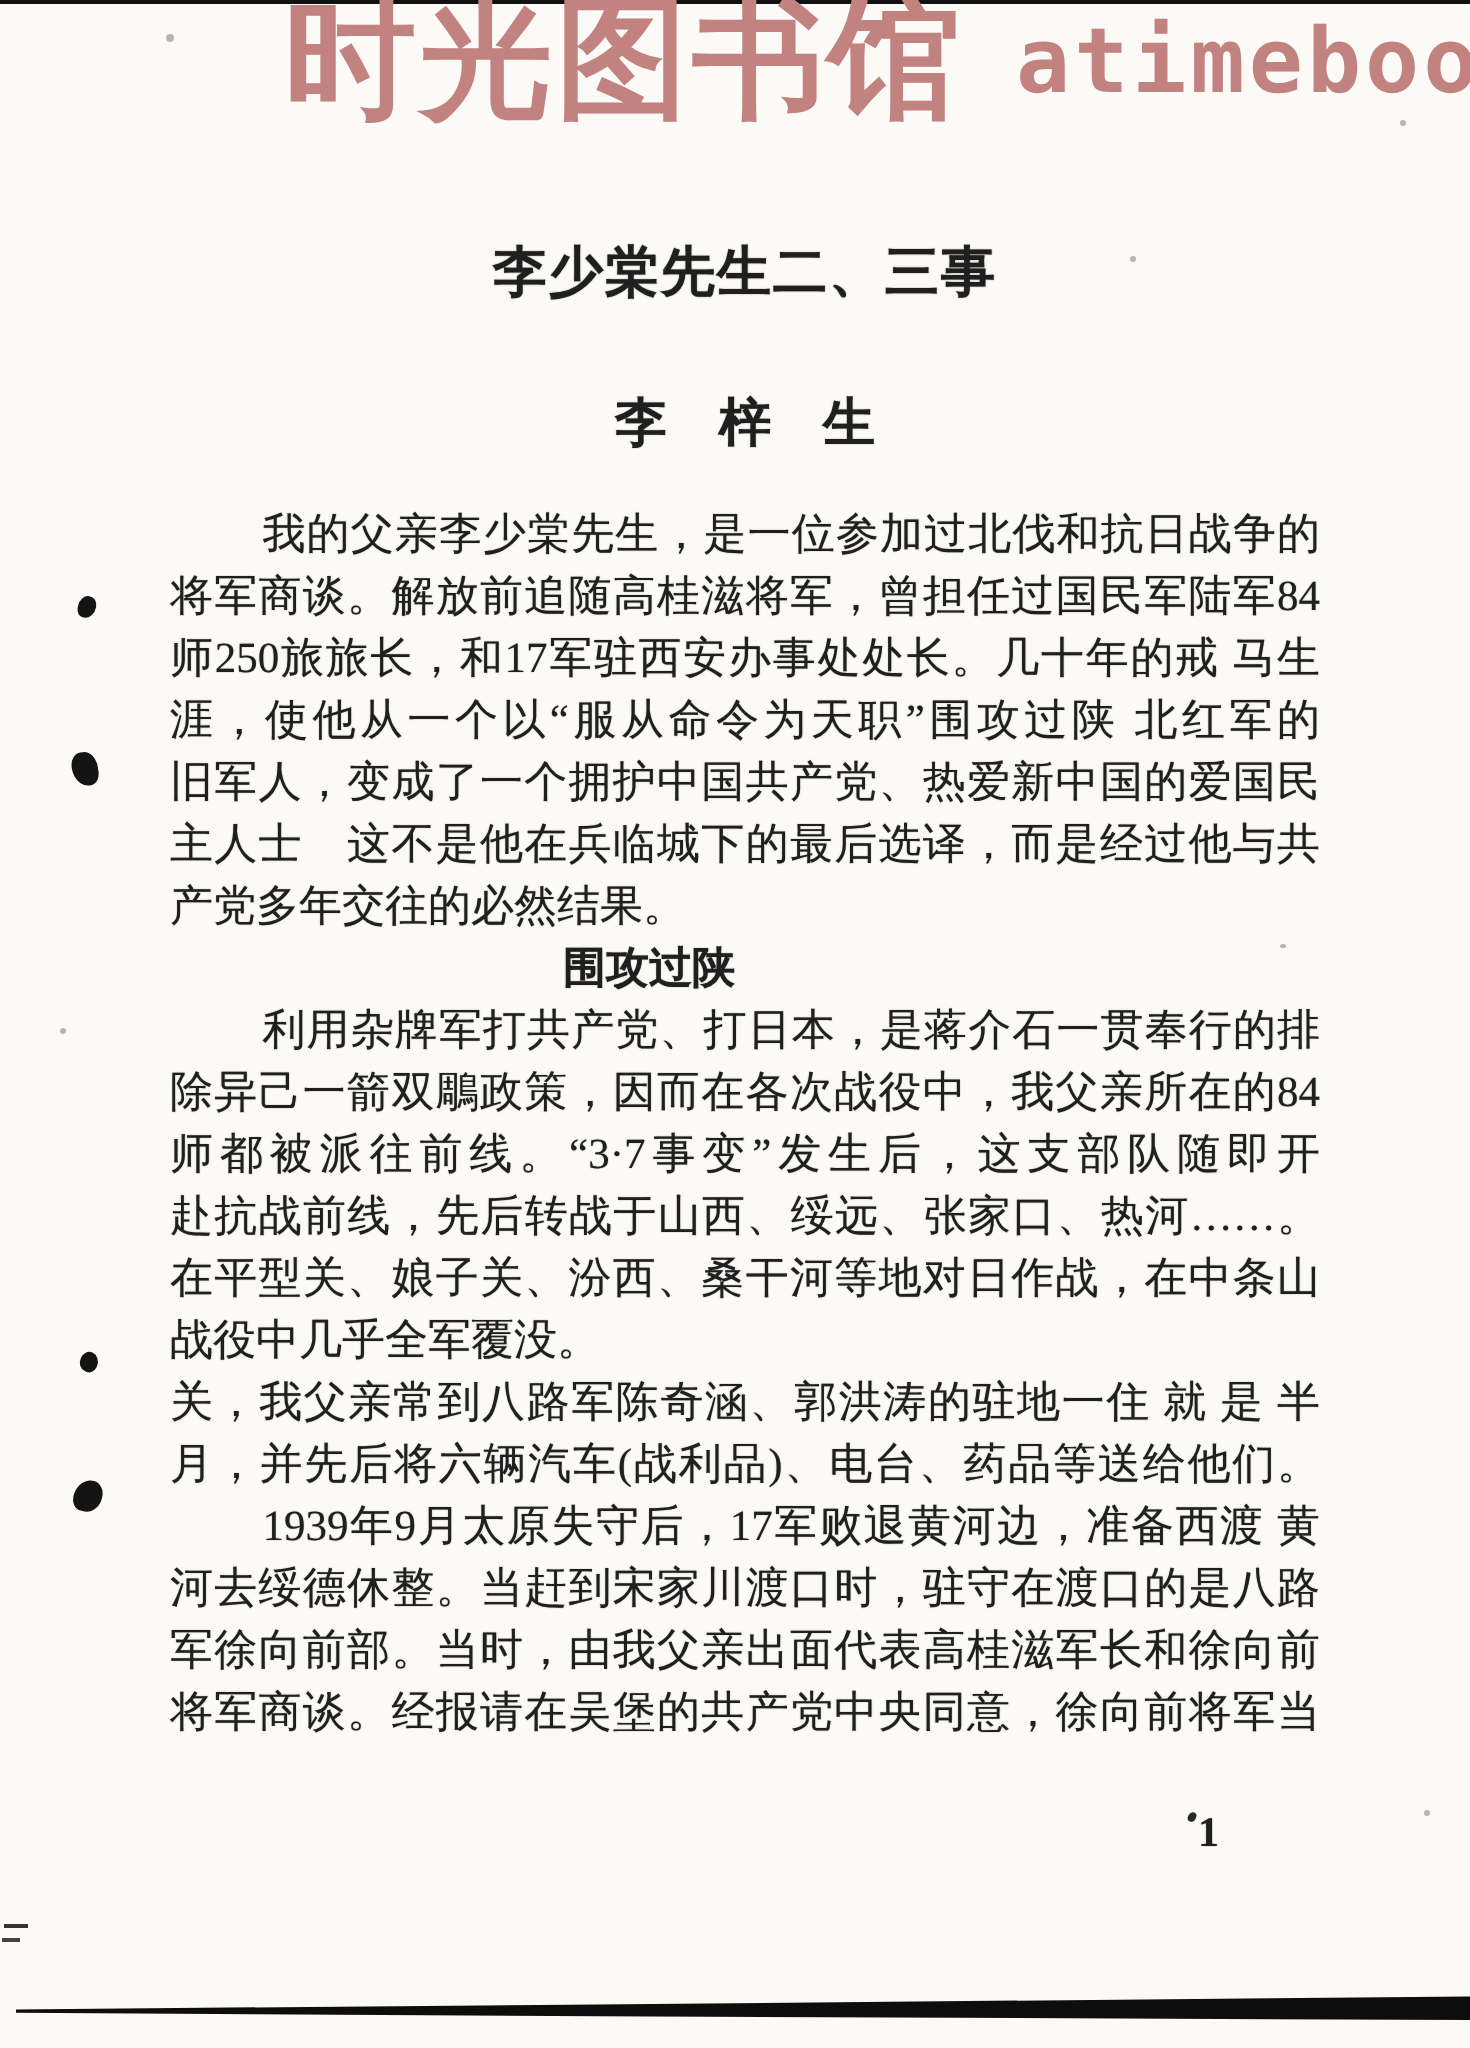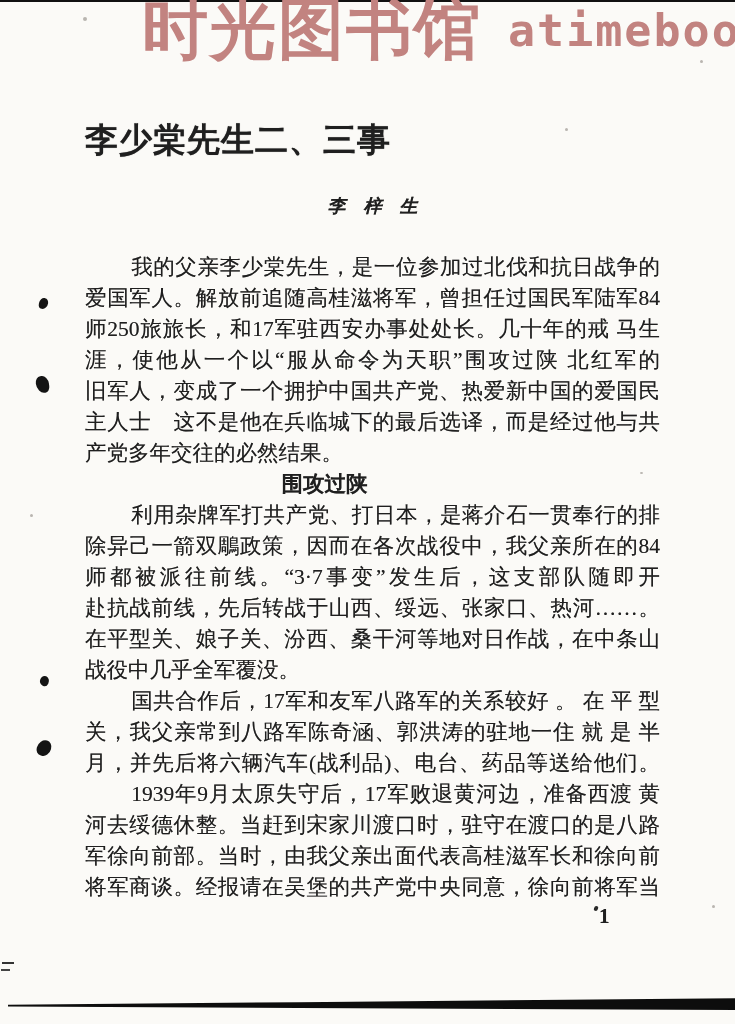--- a/index.html
+++ b/index.html
@@ -35,28 +35,27 @@
     letter-spacing:2px; font-weight:bold;
   }
   .wm-latin {
     font-size:45px; line-height:58px;
     font-family:"DejaVu Sans Mono","Liberation Mono",monospace;
     letter-spacing:2px; margin-left:26px; font-weight:bold;
   }
 
   .title {
     position:absolute; top:118px; left:85px; width:575px;
-    text-align:left; font-size:33px; font-weight:bold; letter-spacing:1px;
+    text-align:center; font-size:27px; font-weight:bold; letter-spacing:1px;
     text-shadow:0 0 0.7px rgba(0,0,0,0.6);
   }
   .author {
     position:absolute; top:194px; left:85px; width:575px;
-    text-align:center; font-size:18px; font-weight:bold;
+    text-align:center; font-size:26px; font-weight:bold;
     text-shadow:0 0 0.6px rgba(0,0,0,0.55);
-    font-style:italic;
   }
 
   .body-text {
     position:absolute; top:252px; left:85px; width:575px;
     font-size:21.5px; line-height:31px;
     text-shadow:0 0 0.6px rgba(0,0,0,0.5);
   }
   .line { text-align:justify; text-align-last:justify; }
   .line.short { text-align-last:left; }
   .line.indent { text-indent:2.15em; }
@@ -103,34 +102,33 @@
   <div class="watermark">
     <span class="wm-cjk">时光图书馆</span>
     <span class="wm-latin">atimebook.co</span>
   </div>
 
   <div class="title">李少棠先生二、三事</div>
   <div class="author">李　梓　生</div>
 
   <div class="body-text">
     <div class="line indent">我的父亲李少棠先生，是一位参加过北伐和抗日战争的</div>
-    <div class="line">爱国军人。解放前追随高桂滋将军，曾担任过国民军陆军84</div>
+    <div class="line">将军商谈。解放前追随高桂滋将军，曾担任过国民军陆军84</div>
     <div class="line">师250旅旅长，和17军驻西安办事处处长。几十年的戒 马生</div>
     <div class="line">涯，使他从一个以“服从命令为天职”围攻过陕 北红军的</div>
     <div class="line">旧军人，变成了一个拥护中国共产党、热爱新中国的爱国民</div>
     <div class="line">主人士　这不是他在兵临城下的最后选译，而是经过他与共</div>
     <div class="line short">产党多年交往的必然结果。</div>
     <div class="sec-heading">围攻过陕</div>
     <div class="line indent">利用杂牌军打共产党、打日本，是蒋介石一贯奉行的排</div>
     <div class="line">除异己一箭双鵰政策，因而在各次战役中，我父亲所在的84</div>
     <div class="line">师都被派往前线。“3·7事变”发生后，这支部队随即开</div>
     <div class="line">赴抗战前线，先后转战于山西、绥远、张家口、热河……。</div>
     <div class="line">在平型关、娘子关、汾西、桑干河等地对日作战，在中条山</div>
     <div class="line short">战役中几乎全军覆没。</div>
-    <div class="line indent">国共合作后，17军和友军八路军的关系较好 。 在 平 型</div>
     <div class="line">关，我父亲常到八路军陈奇涵、郭洪涛的驻地一住 就 是 半</div>
     <div class="line">月，并先后将六辆汽车(战利品)、电台、药品等送给他们。</div>
     <div class="line indent">1939年9月太原失守后，17军败退黄河边，准备西渡 黄</div>
     <div class="line">河去绥德休整。当赶到宋家川渡口时，驻守在渡口的是八路</div>
     <div class="line">军徐向前部。当时，由我父亲出面代表高桂滋军长和徐向前</div>
     <div class="line">将军商谈。经报请在吴堡的共产党中央同意，徐向前将军当</div>
   </div>
 
   <div class="page-number-smudge"></div>
   <div class="page-number">1</div>

